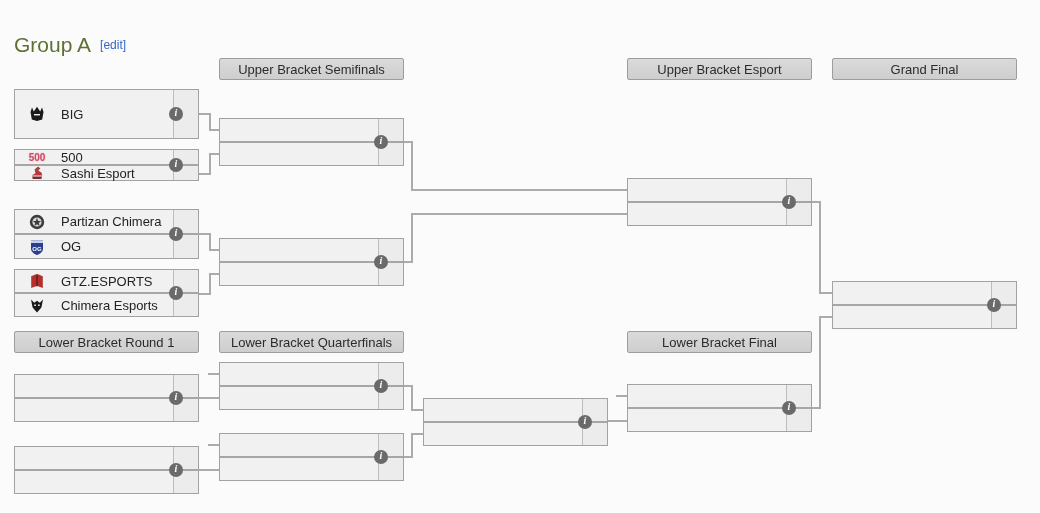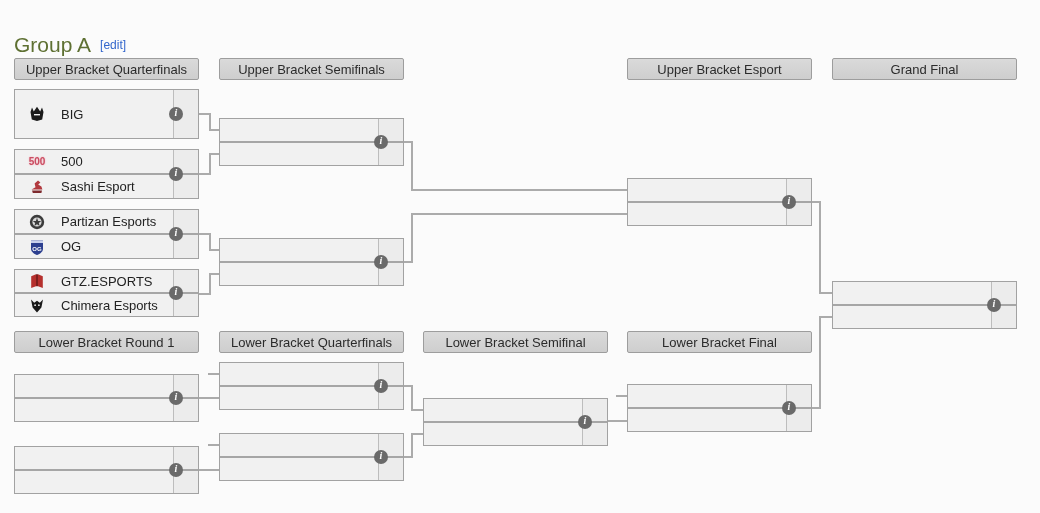--- a/index.html
+++ b/index.html
@@ -47,44 +47,42 @@
       <polyline points="208,445 219,445"></polyline>
       <polyline points="403,386 412,386 412,410 423,410"></polyline>
       <polyline points="403,457 412,457 412,434 423,434"></polyline>
       <polyline points="608,421 627,421"></polyline>
       <polyline points="616,396 627,396"></polyline>
     </g>
   </svg>
 
   <h3 class="title"><span>Group A</span><span class="editlink">[edit]</span></h3>
 
-  <div class="colhead" style="left:14px;top:58px">Upper Bracket Quarterfinals</div>
   <div class="colhead" style="left:219px;top:58px">Upper Bracket Semifinals</div>
   <div class="colhead" style="left:627px;top:58px">Upper Bracket Esport</div>
   <div class="colhead" style="left:832px;top:58px">Grand Final</div>
   <div class="colhead" style="left:14px;top:331px">Lower Bracket Round 1</div>
   <div class="colhead" style="left:219px;top:331px">Lower Bracket Quarterfinals</div>
-  <div class="colhead" style="left:423px;top:331px">Lower Bracket Semifinal</div>
   <div class="colhead" style="left:627px;top:331px">Lower Bracket Final</div>
 
   <div class="match" style="left:14px;top:89px;height:50px">
     <div class="row">
       <span class="logo">
         <svg width="16" height="16" viewBox="0 0 16 16">
             <path fill="#1a1a1a" d="M1.5 6 3 1.5 4.8 5.5 8 .8 11.2 5.5 13 1.5 14.5 6 13.2 13.5 8 15 2.8 13.5Z"></path>
             <path fill="#f1f1f1" d="M5 8h6v1.4H5z"></path>
           </svg>
       </span>
       <span class="name">BIG</span>
       <span class="score"></span>
     </div>
     <span class="info">i</span>
   </div>
 
-  <div class="match" style="left:14px;top:149px;height:50px">
+  <div class="match" style="left:14px;top:149px;height:32px">
     <div class="row">
       <span class="logo">
           <span class="logo-500">500</span>
         </span>
       <span class="name">500</span>
       <span class="score"></span>
     </div>
     <div class="row">
       <span class="logo">
         <svg width="16" height="16" viewBox="0 0 16 16">
@@ -100,21 +98,21 @@
 
   <div class="match" style="left:14px;top:209px;height:50px">
     <div class="row">
       <span class="logo">
         <svg width="16" height="16" viewBox="0 0 16 16">
             <circle cx="8" cy="8" r="7.2" fill="#3c3c3c"></circle>
             <circle cx="8" cy="8" r="4.6" fill="#d9d9d9"></circle>
             <path fill="#3c3c3c" d="M8 3.8 9.1 6.9 12.2 7 9.8 8.9 10.7 12 8 10.2 5.3 12 6.2 8.9 3.8 7 6.9 6.9Z"></path>
           </svg>
       </span>
-      <span class="name">Partizan Esports</span>
+      <span class="name">Partizan Chimera</span>
       <span class="score"></span>
     </div>
     <div class="row">
       <span class="logo">
         <svg width="16" height="16" viewBox="0 0 16 16">
             <path fill="#2c3f8f" d="M2 1.5h12v8.5c0 3-4 5.5-6 6-2-.5-6-3-6-6Z"></path>
             <path fill="#c8d0ec" d="M2 1.5h12V4H2Z"></path>
             <text x="8" y="11.5" text-anchor="middle" font-size="6" font-weight="bold" fill="#fff" font-family="Liberation Sans,sans-serif">OG</text>
           </svg>
       </span>

